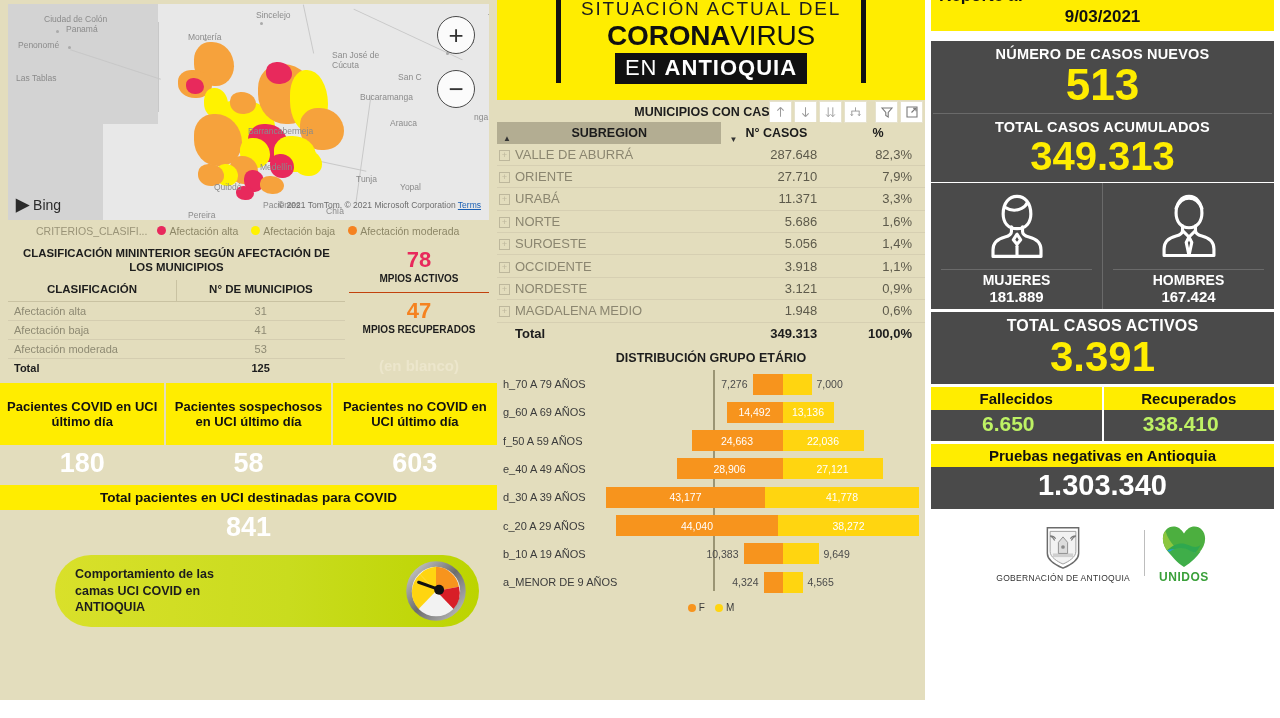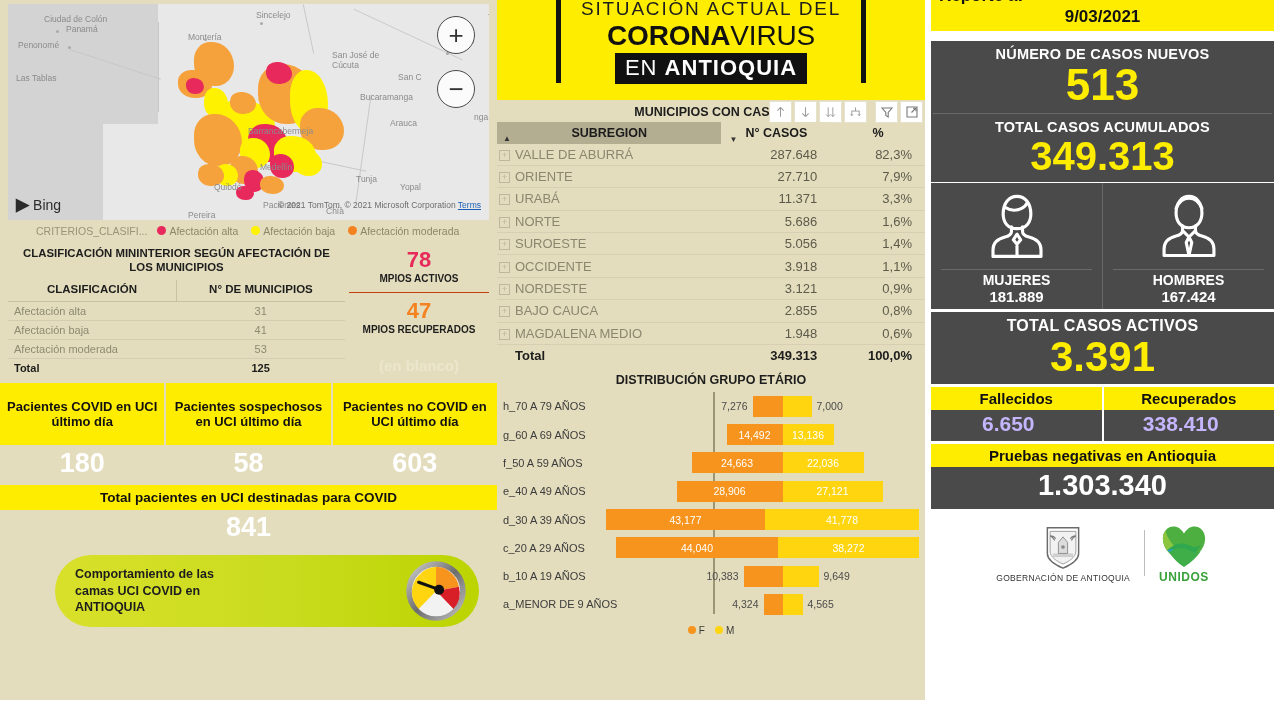--- a/index.html
+++ b/index.html
@@ -169,21 +169,21 @@
   .divline { height:1px; background:#6a6a6a; margin:0 2px; }
   .gender-row { display:flex; background:#4a4a4a; }
   .gender-cell { flex:1; text-align:center; padding:6px 0 0 0; position:relative; }
   .gender-cell:first-child { border-right:1px solid #6a6a6a; }
   .g-lab { font-size:14px; font-weight:bold; color:#fff; margin-top:2px; }
   .g-val { font-size:15px; font-weight:bold; color:#fff; padding-bottom:4px; }
   .gbar { height:1px; background:#6a6a6a; margin:4px 10px 2px 10px; }
   .two-col { display:flex; }
   .two-col .c { flex:1; }
   .tc-head { background:#ffed00; color:#111; font-weight:bold; font-size:15px; text-align:center; padding:3px 0; }
-  .tc-val { background:#4a4a4a; color:#c4b5fd; font-weight:bold; font-size:21px; text-align:center; padding:2px 16px 5px 0; }
+  .tc-val { background:#4a4a4a; color:#bef264; font-weight:bold; font-size:21px; text-align:center; padding:2px 16px 5px 0; }
   .sep-v { width:2px; background:#fff; }
   .wide-head { background:#ffed00; color:#111; font-weight:bold; font-size:15px; text-align:center; padding:3px 0; }
   .wide-val { background:#4a4a4a; color:#fff; font-weight:bold; font-size:29px; text-align:center; padding:2px 0 7px 0; }
   .logos { display:flex; align-items:center; justify-content:center; gap:14px; padding-top:14px; }
   .logo-cell { display:flex; flex-direction:column; align-items:center; }
   .logo-cap { font-size:8.5px; letter-spacing:.3px; color:#333; margin-top:3px; }
   .logo-cap.u { font-size:12px; font-weight:bold; color:#3aa03a; letter-spacing:.5px; }
   .logo-div { width:1px; height:46px; background:#bdbdbd; }
 </style>
 </head>
@@ -482,25 +482,20 @@
           <td class="name"><i class="expander">+</i><span>OCCIDENTE</span></td>
           <td class="num">3.918</td>
           <td class="pct">1,1%</td>
         </tr>
         <tr>
           <td class="name"><i class="expander">+</i><span>NORDESTE</span></td>
           <td class="num">3.121</td>
           <td class="pct">0,9%</td>
         </tr>
         <tr>
-          <td class="name"><i class="expander">+</i><span>BAJO CAUCA</span></td>
-          <td class="num">2.855</td>
-          <td class="pct">0,8%</td>
-        </tr>
-        <tr>
           <td class="name"><i class="expander">+</i><span>MAGDALENA MEDIO</span></td>
           <td class="num">1.948</td>
           <td class="pct">0,6%</td>
         </tr>
         <tr class="totalrow">
           <td class="name" style="padding-left:18px;">Total</td>
           <td class="num">349.313</td>
           <td class="pct">100,0%</td>
         </tr>
       </tbody>

